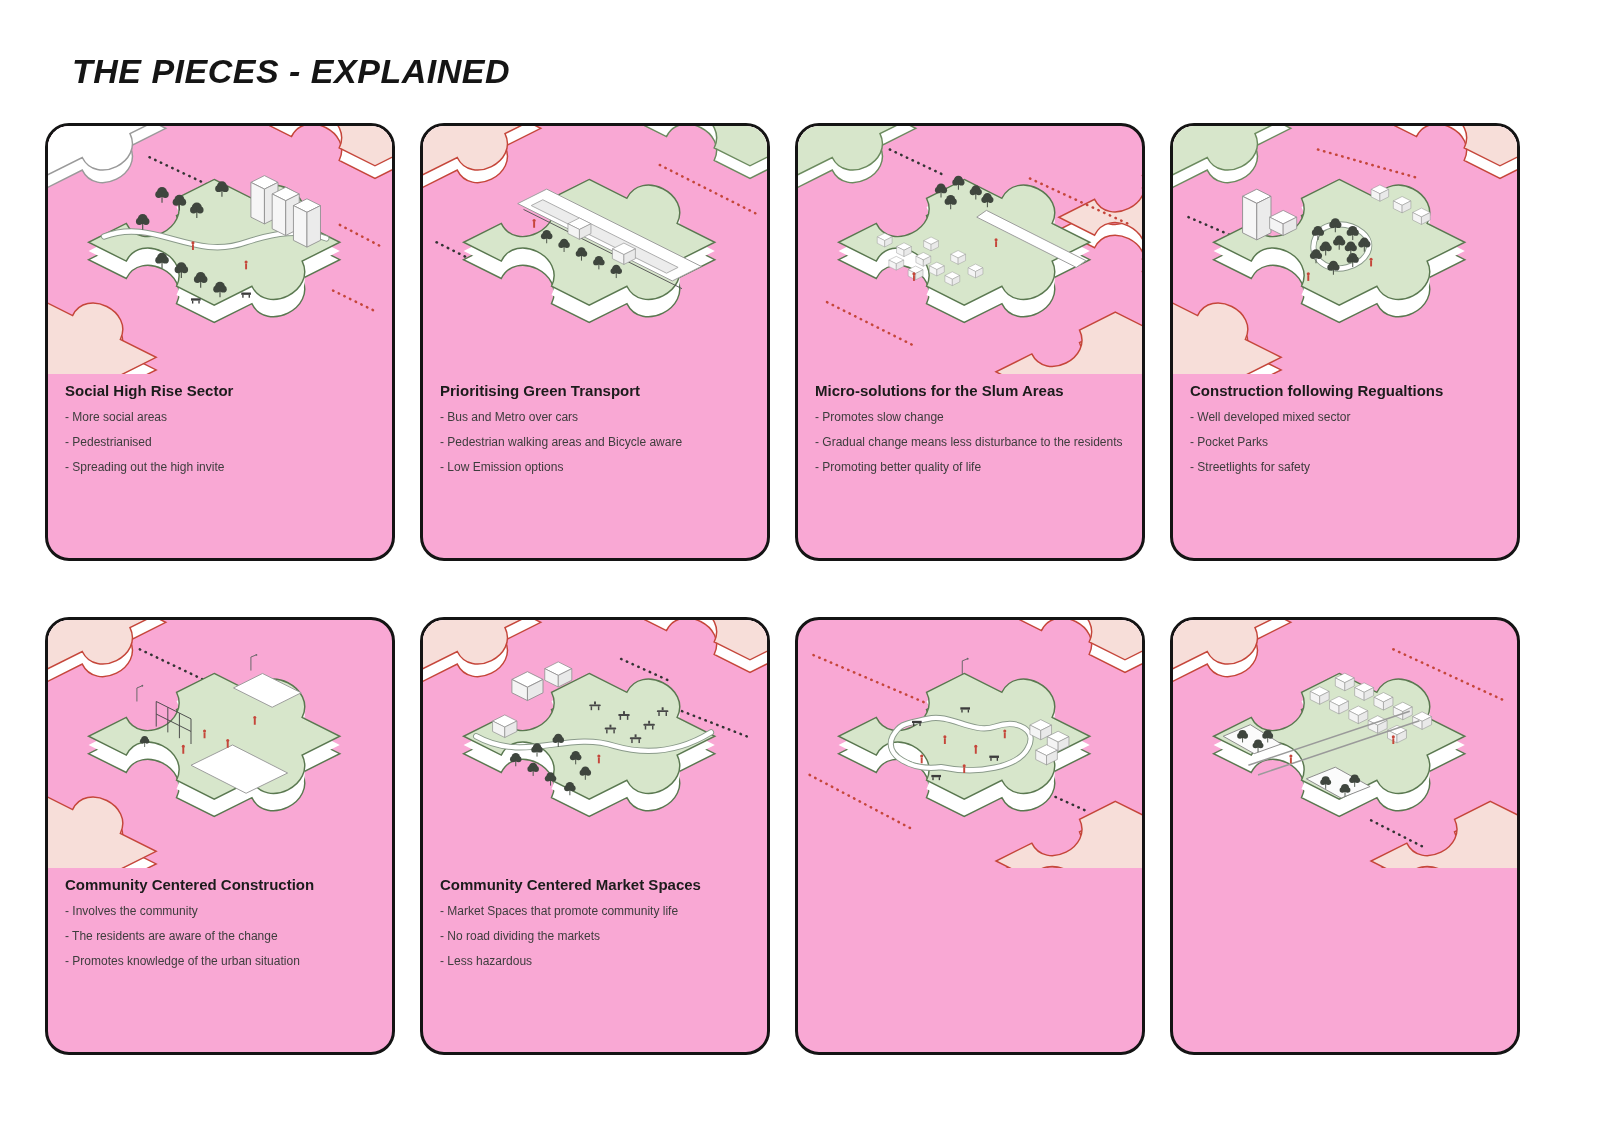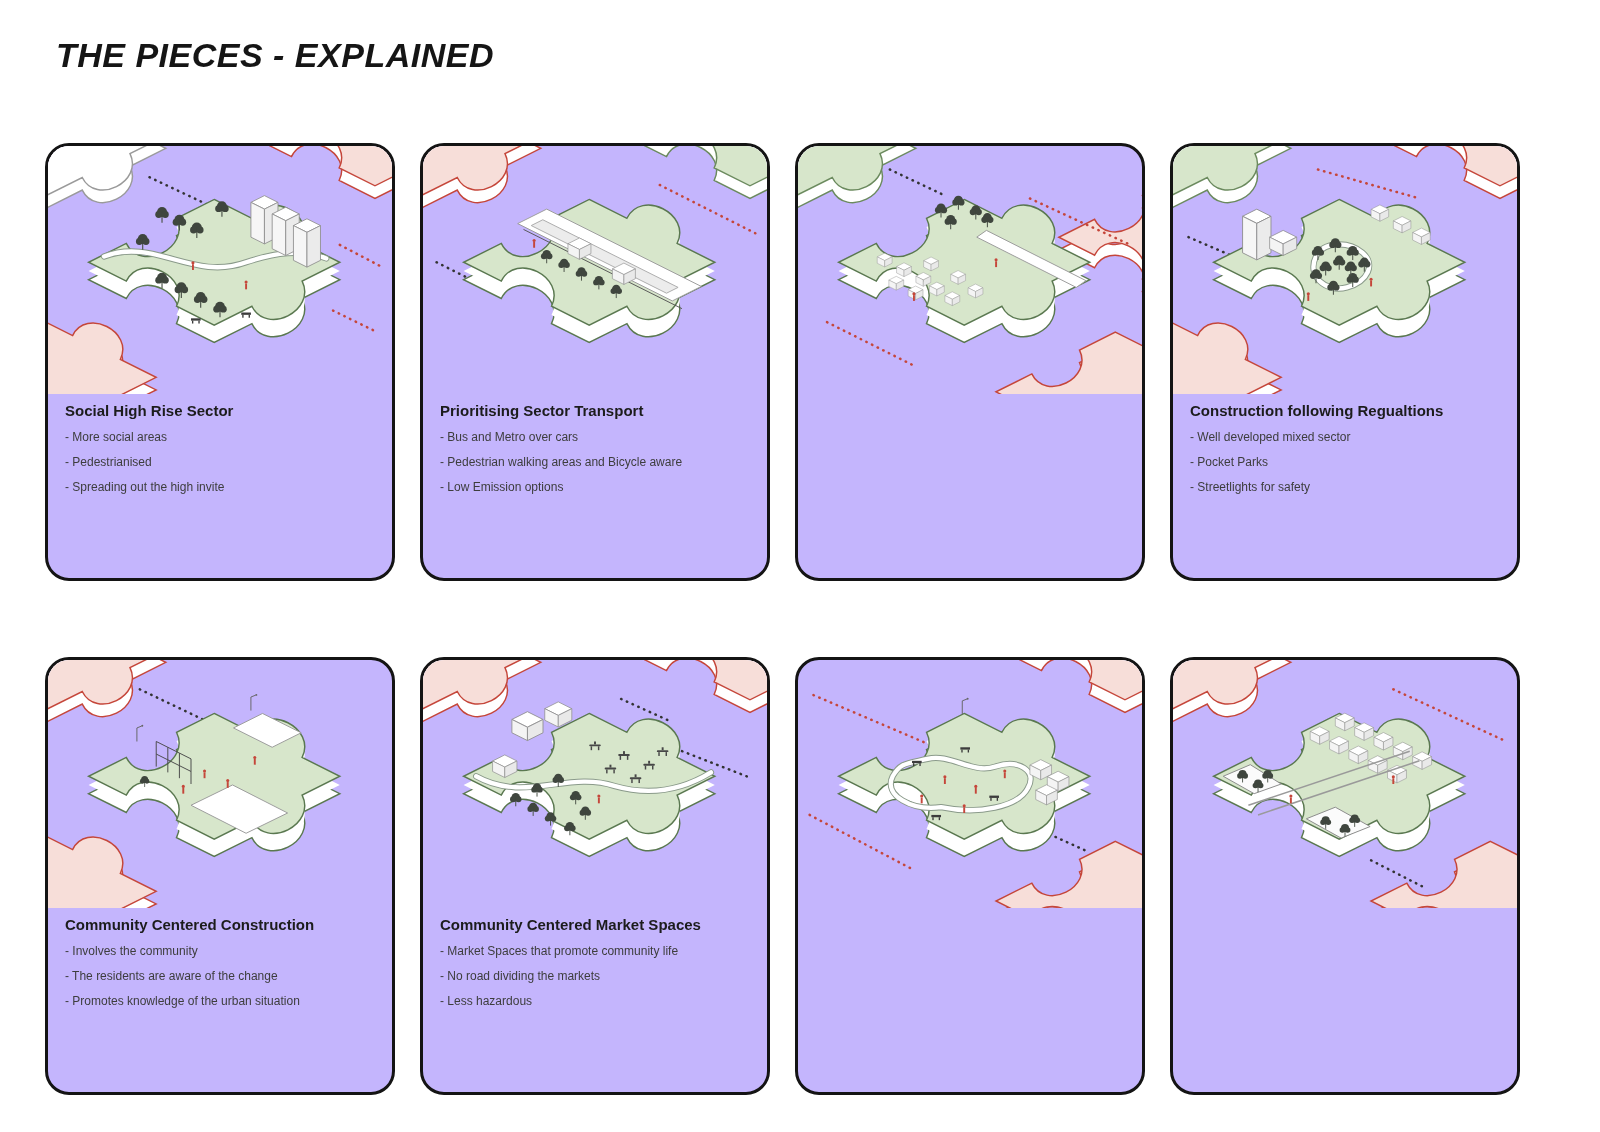--- a/index.html
+++ b/index.html
@@ -1,32 +1,32 @@
 <!DOCTYPE html>
 <html><head>
 <meta charset="utf-8">
 <style>
   html,body{margin:0;padding:0;}
   body{
     width:1600px;height:1132px;background:#ffffff;position:relative;
     font-family:"Liberation Sans",sans-serif;overflow:hidden;
   }
   .page-title{
-    position:absolute;left:56px;top:36px;margin:0;
+    position:absolute;left:56px;top:36px;margin:16px;
     font-size:34px;font-weight:700;font-style:italic;
     color:#151515;letter-spacing:.5px;
   }
   .cards{
     position:absolute;left:45px;top:123px;
     display:grid;grid-template-columns:repeat(4,350px);
     column-gap:25px;row-gap:56px;
   }
   .card{
     height:438px;border:3px solid #141414;border-radius:24px;
-    background:#c4b5fd;overflow:hidden;box-sizing:border-box;margin-top:20px;
+    background:#f9a8d4;overflow:hidden;box-sizing:border-box;
   }
   .illus{height:248px;}
   .illus svg{display:block;width:100%;height:248px;}
   .ctext{padding:4px 17px 0;}
   .ctext h2{font-size:15px;margin:4px 0 10px;color:#1c1c1c;font-weight:700;}
   .bullet{font-size:12px;color:#3d3d3d;margin:0 0 9px;line-height:1.35;text-align:justify;}
   .defs-svg{position:absolute;width:0;height:0;overflow:hidden;}
 </style>
 </head>
 <body>
@@ -151,21 +151,21 @@
             <use href="#tr" transform="translate(128,108) scale(0.85)" fill="#3f463e"></use>
             <use href="#tr" transform="translate(146,117) scale(0.85)" fill="#3f463e"></use>
             <use href="#tr" transform="translate(164,126) scale(0.85)" fill="#3f463e"></use>
             <use href="#tr" transform="translate(182,135) scale(0.85)" fill="#3f463e"></use>
             <use href="#tr" transform="translate(200,144) scale(0.85)" fill="#3f463e"></use>
             <use href="#fg" transform="translate(115,95)"></use>
           </g>
         </svg>
     </div>
     <div class="ctext">
-      <h2>Prioritising Sector Transport</h2>
+      <h2>Prioritising Green Transport</h2>
       <p class="bullet">- Bus and Metro over cars</p>
       <p class="bullet">- Pedestrian walking areas and Bicycle aware</p>
       <p class="bullet">- Low Emission options</p>
     </div>
   </div>
 
   <div class="card">
     <div class="illus">
       <svg viewBox="0 0 356 252">
           <g>
@@ -194,20 +194,26 @@
             <use href="#bx" transform="translate(114,142) scale(0.55)"></use>
             <use href="#bx" transform="translate(136,138) scale(0.55)"></use>
             <use href="#bx" transform="translate(130,112) scale(0.55)"></use>
             <use href="#bx" transform="translate(152,148) scale(0.55)"></use>
             <use href="#bx" transform="translate(158,126) scale(0.55)"></use>
             <use href="#bx" transform="translate(176,140) scale(0.55)"></use>
             <use href="#fg" transform="translate(205,115)"></use>
             <use href="#fg" transform="translate(120,150)"></use>
           </g>
         </svg>
+    </div>
+    <div class="ctext">
+      <h2>Micro-solutions for the Slum Areas</h2>
+      <p class="bullet">- Promotes slow change</p>
+      <p class="bullet">- Gradual change means less disturbance to the residents</p>
+      <p class="bullet">- Promoting better quality of life</p>
     </div>
   </div>
 
   <div class="card">
     <div class="illus">
       <svg viewBox="0 0 356 252">
           <g>
             <use href="#pz" transform="translate(-165,-112) scale(.95)" fill="#ffffff" stroke="#6b8a5e" stroke-width="1.6"></use>
             <use href="#pz" transform="translate(-165,-125) scale(.95)" fill="#d7e6cb" stroke="#6b8a5e" stroke-width="1.6"></use>
             <use href="#pz" transform="translate(175,-122) scale(.95)" fill="#ffffff" stroke="#c5463a" stroke-width="1.6"></use>

